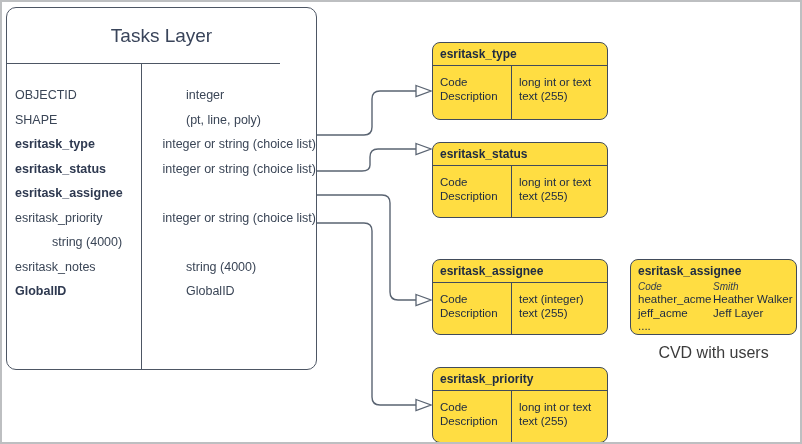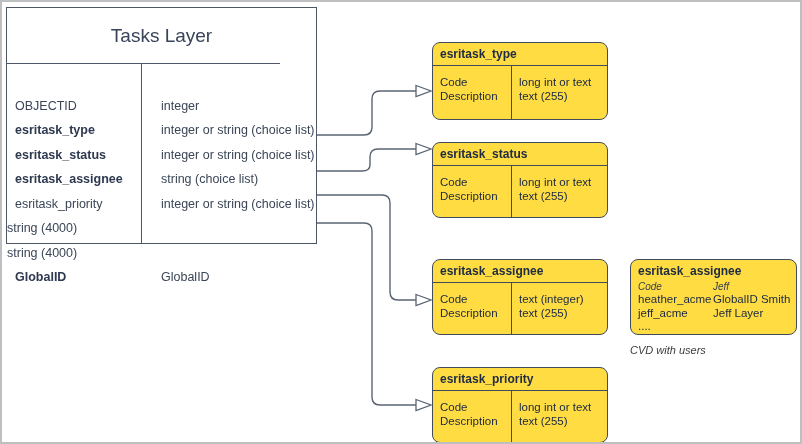--- a/index.html
+++ b/index.html
@@ -1,53 +1,53 @@
 <!DOCTYPE html>
 <html><head>
 <meta charset="utf-8">
 <style>
   html,body{margin:0;padding:0;background:#fff;font-family:"Liberation Sans",sans-serif;}
   #canvas{position:relative;width:802px;height:444px;box-sizing:border-box;
           border:2px solid #bdbfc1;background:#ffffff;overflow:hidden;}
   svg.wires{position:absolute;left:0;top:0;width:802px;height:444px;pointer-events:none;}
 
   
-  .main-table{position:absolute;left:4px;top:5px;width:311px;height:237px;box-sizing:border-box;
-              background:#fff;border:1.6px solid #4d5664;border-radius:0;}
+  .main-table{position:absolute;left:4px;top:5px;width:311px;height:363px;box-sizing:border-box;
+              background:#fff;border:1.6px solid #4d5664;border-radius:10px;}
   .main-title{position:absolute;left:0;top:0;width:100%;height:55px;display:flex;
               align-items:center;justify-content:center;font-size:19px;color:#39445a;}
   .main-title-divider{position:absolute;left:0;top:55px;width:273px;height:0;
               border-top:1.6px solid #4d5664;}
   .main-col-divider{position:absolute;left:134px;top:55px;bottom:0;width:0;
               border-left:1.4px solid #4d5664;}
   .rows{position:absolute;left:0;top:80px;width:100%;}
-  .trow{display:flex;height:24.5px;align-items:flex-end;font-size:12.5px;color:#3a4556;gap:20px;}
+  .trow{display:flex;height:24.5px;align-items:flex-start;font-size:12.5px;color:#3a4556;}
   .trow .cname{width:134px;padding-left:8px;box-sizing:border-box;white-space:nowrap;}
-  .trow .ctype{white-space:nowrap;}
+  .trow .ctype{padding-left:9px;white-space:nowrap;margin-left:36px;}
   .trow.bold .cname{font-weight:bold;color:#2e3950;}
 
   
   .dbox{position:absolute;width:176px;box-sizing:border-box;background:#ffdd42;
         border:1.6px solid #414b5b;border-radius:8px;color:#202c42;}
   .dbox-title{height:22px;line-height:22px;padding-left:7px;font-weight:bold;font-size:12px;
         border-bottom:1.4px solid #414b5b;white-space:nowrap;}
   .dbox-body{display:flex;height:calc(100% - 23.4px);}
   .dbox-left{width:79px;box-sizing:border-box;border-right:1.4px solid #414b5b;
         padding:9px 0 0 7px;font-size:11.5px;line-height:14px;}
   .dbox-right{padding:9px 0 16px 7px;font-size:11.5px;line-height:14px;white-space:nowrap;}
 
   
   .users-box{position:absolute;left:628px;top:257px;width:167px;height:76px;box-sizing:border-box;
         background:#ffdd42;border:1.6px solid #414b5b;border-radius:8px;color:#202c42;
         padding:5px 0 0 7px;font-size:11.5px;line-height:13.5px;}
   .users-title{font-weight:bold;font-size:12px;margin-bottom:1px;white-space:nowrap;}
   .users-grid{display:grid;grid-template-columns:75px auto;column-gap:0;white-space:nowrap;}
   .users-grid .hdr{font-style:italic;font-size:10px;color:#323d50;}
-  .users-caption{position:absolute;left:628px;top:342px;width:167px;
-        font-style:italic;font-size:11px;color:#3b3b3b;}
+  .users-caption{position:absolute;left:628px;top:342px;width:167px;text-align:center;
+        font-size:16px;color:#3b3b3b;}
 </style>
 </head>
 <body>
 
 <div id="canvas">
 
   <svg class="wires" viewBox="0 0 802 444">
     <g fill="none" stroke="#5a6472" stroke-width="1.4">
       <path d="M315 133 L362 133 Q370 133 370 125 L370 97 Q370 89 378 89 L414 89"></path>
       <path d="M315 169 L360 169 Q368 169 368 163 L368 155 Q368 147 376 147 L414 147"></path>
@@ -64,40 +64,44 @@
 
   <div class="main-table">
     <div class="main-title">Tasks Layer</div>
     <div class="main-title-divider"></div>
     <div class="main-col-divider"></div>
     <div class="rows">
       <div class="trow">
         <div class="cname">OBJECTID</div>
         <div class="ctype">integer</div>
       </div>
+      <div class="trow">
+        <div class="cname">SHAPE</div>
+        <div class="ctype">(pt, line, poly)</div>
+      </div>
       <div class="trow bold">
         <div class="cname">esritask_type</div>
         <div class="ctype">integer or string (choice list)</div>
       </div>
       <div class="trow bold">
         <div class="cname">esritask_status</div>
         <div class="ctype">integer or string (choice list)</div>
       </div>
       <div class="trow bold">
         <div class="cname">esritask_assignee</div>
-        <div class="ctype">string (choice list)</div>
       </div>
       <div class="trow">
         <div class="cname">esritask_priority</div>
         <div class="ctype">integer or string (choice list)</div>
       </div>
       <div class="trow">
         <div class="ctype">string (4000)</div>
       </div>
       <div class="trow">
+        <div class="cname">esritask_notes</div>
         <div class="ctype">string (4000)</div>
       </div>
       <div class="trow bold">
         <div class="cname">GlobalID</div>
         <div class="ctype">GlobalID</div>
       </div>
     </div>
   </div>
 
   <div class="dbox" style="left:430px;top:40px;height:78px;">
@@ -153,23 +157,23 @@
         <div>long int or text</div>
         <div>text (255)</div>
       </div>
     </div>
   </div>
 
   <div class="users-box">
     <div class="users-title">esritask_assignee</div>
     <div class="users-grid">
       <div class="hdr">Code</div>
-      <div class="hdr">Jeff</div>
+      <div class="hdr">Smith</div>
       <div>heather_acme</div>
-      <div>GlobalID Smith</div>
+      <div>Heather Walker</div>
       <div>jeff_acme</div>
       <div>Jeff Layer</div>
       <div>....</div>
     </div>
   </div>
   <div class="users-caption">CVD with users</div>
 
 </div>
 
 </body></html>

